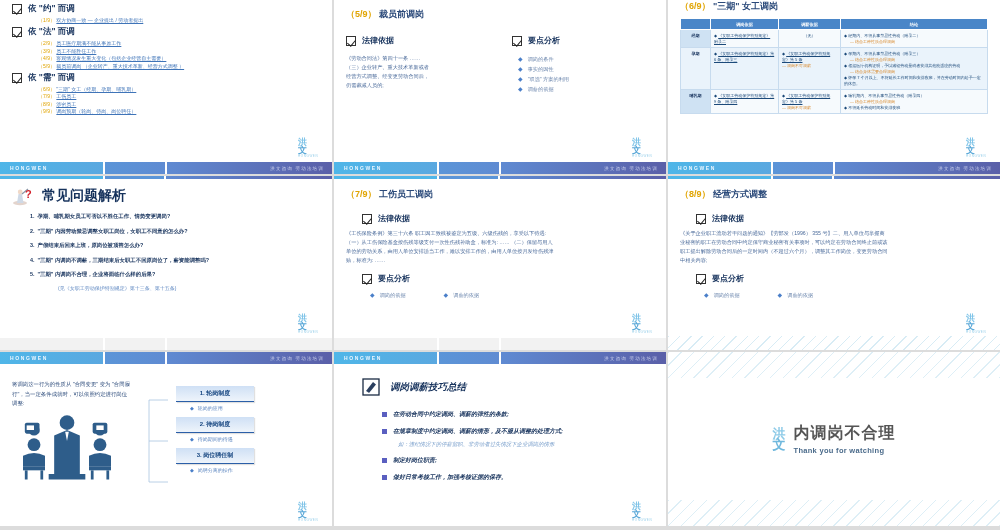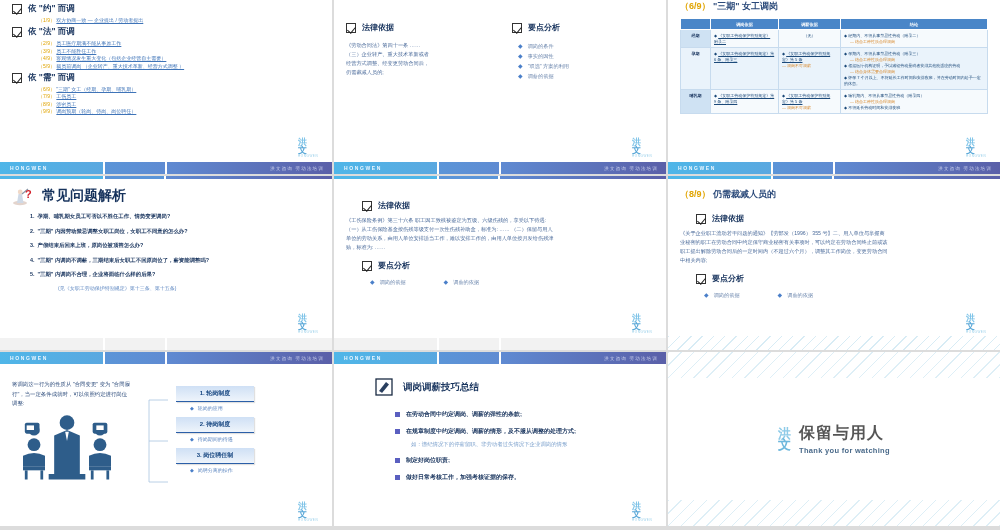--- a/index.html
+++ b/index.html
@@ -201,20 +201,24 @@
         <div class="seg4"></div>
       <div class="seg5">
           <span class="ftext">洪文咨询 劳动法培训</span>
         </div>
     </div>
   </div>
   <div class="gapv"></div>
 
   <div class="slide">
     <div class="body">
+      <div class="slide-title">
+        <span class="num">（5/9）</span>
+        <span>裁员前调岗</span>
+      </div>
       <div style="display:flex; margin-top:14px; gap:16px;">
         <div style="width:150px;">
           <div class="h2row">
             <span class="chk"></span>
             <span class="lbl">法律依据</span>
           </div>
           <div style="margin-top:8px;">
             <div class="legal">《劳动合同法》第四十一条 ……</div>
             <div class="legal">（三）企业转产、重大技术革新或者</div>
             <div class="legal">经营方式调整、经变更劳动合同后，</div>
@@ -379,20 +383,24 @@
   </div>
   <div class="gapv"></div>
 
   <div class="slide">
     <div class="topline">
         <div class="a"></div>
         <div class="b"></div>
         <div class="c"></div>
       </div>
     <div class="body" style="padding-top:12px;">
+      <div class="slide-title">
+        <span class="num">（7/9）</span>
+        <span>工伤员工调岗</span>
+      </div>
       <div style="margin-top:12px; padding-left:16px;">
         <div class="h2row">
           <span class="chk"></span>
           <span class="lbl">法律依据</span>
         </div>
       </div>
       <div style="margin-top:4px;">
         <div class="legal">
           <span>《工伤保险条例》第三十六条 职工因工致残被鉴定为五级、六级伤残的，享受以下待遇:</span>
         </div>
@@ -434,21 +442,21 @@
 
   <div class="slide">
     <div class="topline">
         <div class="a"></div>
         <div class="b"></div>
         <div class="c"></div>
       </div>
     <div class="body" style="padding-top:12px;">
       <div class="slide-title">
         <span class="num">（8/9）</span>
-        <span>仍需裁减人员的</span>
+        <span>经营方式调整</span>
       </div>
       <div style="margin-top:12px; padding-left:16px;">
         <div class="h2row">
           <span class="chk"></span>
           <span class="lbl">法律依据</span>
         </div>
       </div>
       <div style="margin-top:4px;">
         <div class="legal">《关于企业职工流动若干问题的通知》【劳部发（1996） 355 号】二、用人单位与掌握商</div>
         <div class="legal">业秘密的职工在劳动合同中约定保守商业秘密有关事项时，可以约定在劳动合同终止前或该</div>
@@ -561,21 +569,21 @@
       <div class="seg1">
           <span class="brand">HONGWEN</span>
         </div>
       <div class="seg2"></div>
         <div class="seg3"></div>
         <div class="seg4"></div>
       <div class="seg5">
           <span class="ftext">洪文咨询 劳动法培训</span>
         </div>
     </div>
-    <div class="body" style="top:12px; bottom:0; padding-top:14px; padding-left:41px;">
+    <div class="body" style="top:12px; bottom:0; padding-top:14px; padding-left:28px;font-style:italic;">
       <div style="display:flex; align-items:center; gap:10px;">
         <svg width="18" height="18" viewBox="0 0 18 18">
           <rect x="1" y="1" width="16" height="16" fill="none" stroke="#1b2b44" stroke-width="1.3"></rect>
           <path d="M4 13 L11 4 L14 6.5 L7 15 Z" fill="#2a3f5f"></path>
           <path d="M4 13 L5.5 14.5 L7 15 Z" fill="#fff"></path>
         </svg>
         <div style="font-size:9.5px; font-weight:bold; color:#16325c;">调岗调薪技巧总结</div>
       </div>
       <div style="margin-top:14px; padding-left:20px;">
         <div class="sumline">
@@ -608,20 +616,20 @@
   <div class="slide">
     <div class="thanks-wrap">
       <div class="wave top"></div>
       <div class="wave bot"></div>
       <div class="thanks-inner">
         <div class="biglogo">
           <div class="gl">洪</div>
           <div class="gl2">文</div>
         </div>
         <div>
-          <div class="thanks-main">保留与用人</div>
+          <div class="thanks-main">内调岗不合理</div>
           <div class="thanks-sub">Thank you for watching</div>
         </div>
       </div>
     </div>
   </div>
 
 </div>
 
 </body></html>

